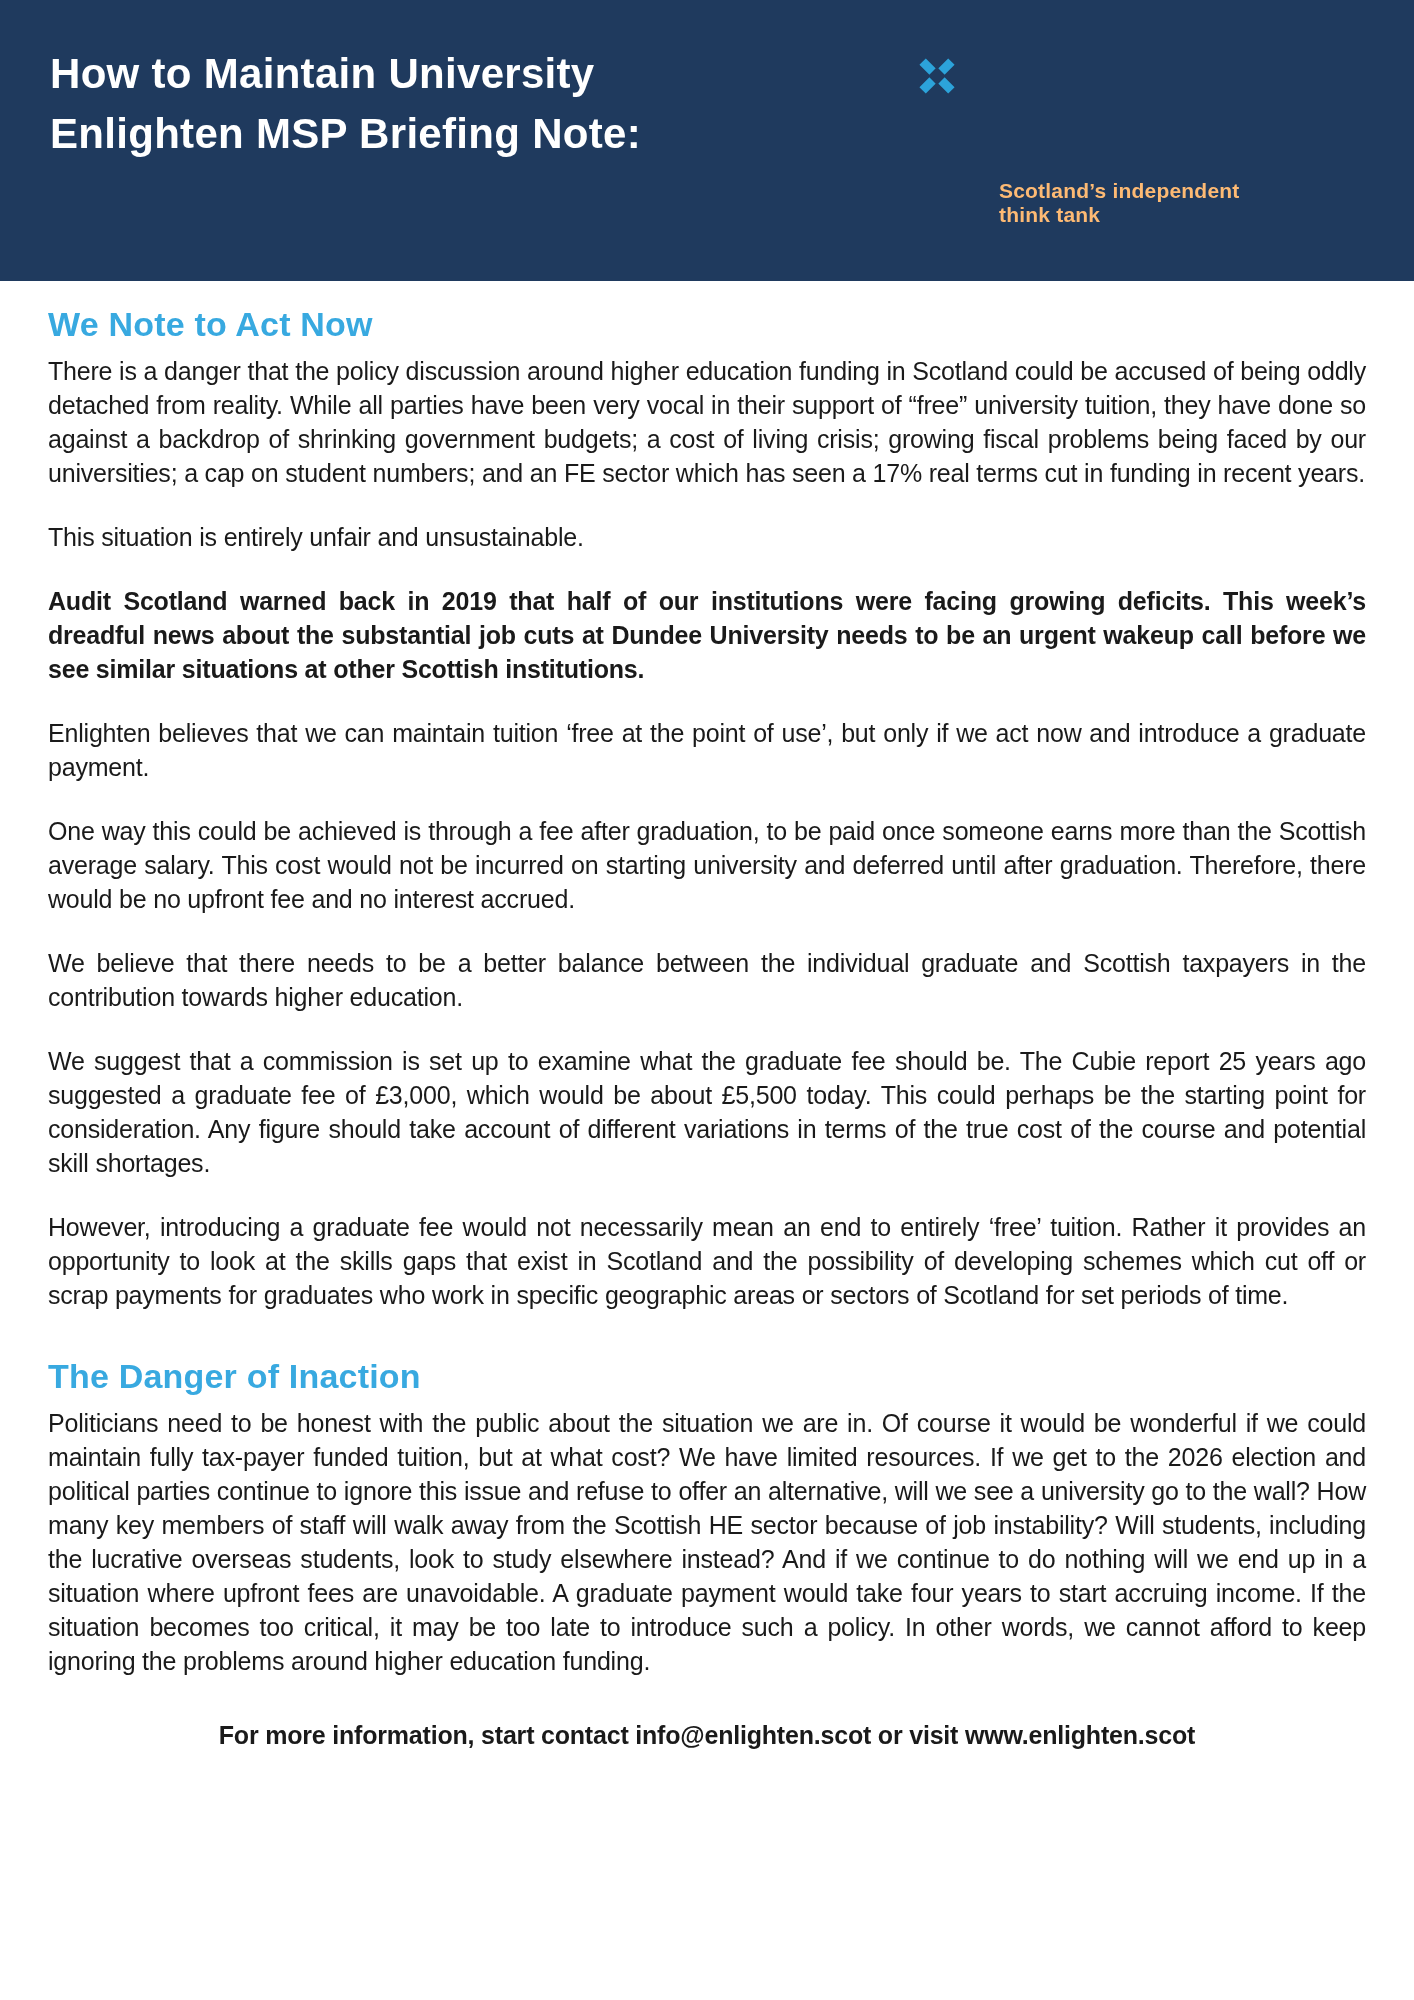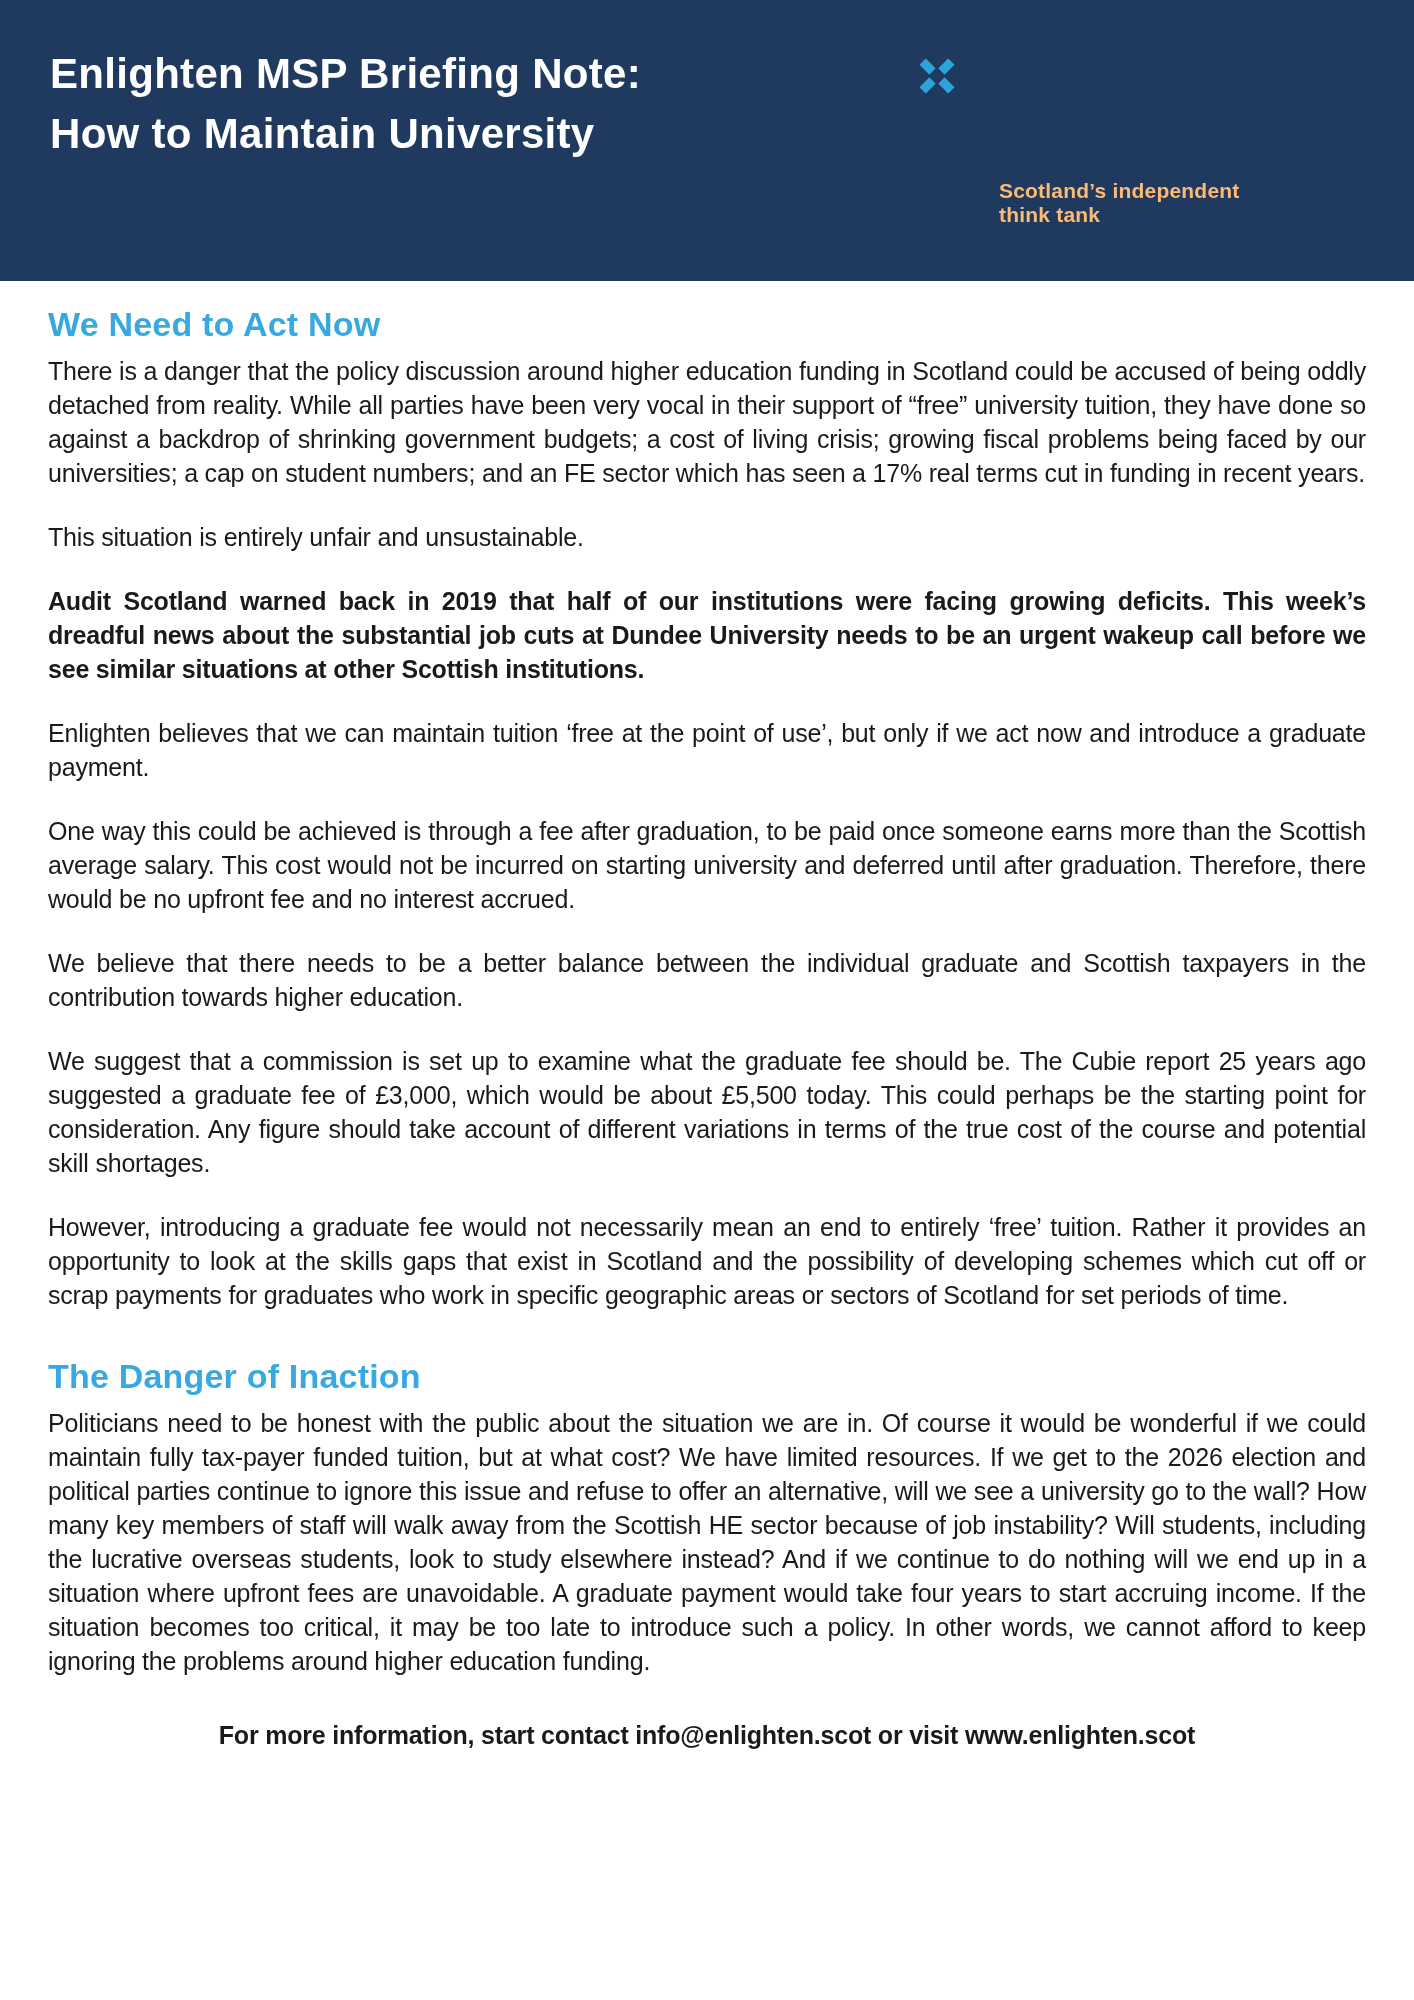--- a/index.html
+++ b/index.html
@@ -49,43 +49,43 @@
     color:var(--accent,#38a9e0); font-weight:bold; font-size:27px; line-height:30px;
   }
 </style>
 </head>
 <body>
 
 <div class="page">
 
   <header class="header">
     <div class="header-title">
+      <div>How to Maintain University</div>
       <div>Enlighten MSP Briefing Note:</div>
-      <div>How to Maintain University</div>
     </div>
 
     <div class="logo">
       <span class="saltire">
         <svg viewBox="0 0 40 40" aria-hidden="true">
           <line x1="4" y1="4" x2="36" y2="36"></line>
           <line x1="36" y1="4" x2="4" y2="36"></line>
           <rect x="13" y="13" width="14" height="14" transform="rotate(45 20 20)"></rect>
         </svg>
       </span>
       <div class="tagline">
         <div>Scotland’s independent</div>
         <div>think tank</div>
       </div>
     </div>
   </header>
 
   <main class="content">
 
     <section>
-      <h2 class="sec-h">We Need to Act Now</h2>
+      <h2 class="sec-h">We Note to Act Now</h2>
       <p>There is a danger that the policy discussion around higher education funding in Scotland could be accused of being oddly detached from reality. While all parties have been very vocal in their support of “free” university tuition, they have done so against a backdrop of shrinking government budgets; a cost of living crisis; growing fiscal problems being faced by our universities; a cap on student numbers; and an FE sector which has seen a 17% real terms cut in funding in recent years.</p>
       <p>This situation is entirely unfair and unsustainable.</p>
       <p class="bold">Audit Scotland warned back in 2019 that half of our institutions were facing growing deficits. This week’s dreadful news about the substantial job cuts at Dundee University needs to be an urgent wakeup call before we see similar situations at other Scottish institutions.</p>
       <p>Enlighten believes that we can maintain tuition ‘free at the point of use’, but only if we act now and introduce a graduate payment.</p>
     </section>
 
     <section>
       <p>One way this could be achieved is through a fee after graduation, to be paid once someone earns more than the Scottish average salary. This cost would not be incurred on starting university and deferred until after graduation. Therefore, there would be no upfront fee and no interest accrued.</p>
       <p>We believe that there needs to be a better balance between the individual graduate and Scottish taxpayers in the contribution towards higher education.</p>
       <p>We suggest that a commission is set up to examine what the graduate fee should be. The Cubie report 25 years ago suggested a graduate fee of £3,000, which would be about £5,500 today. This could perhaps be the starting point for consideration. Any figure should take account of different variations in terms of the true cost of the course and potential skill shortages.</p>

